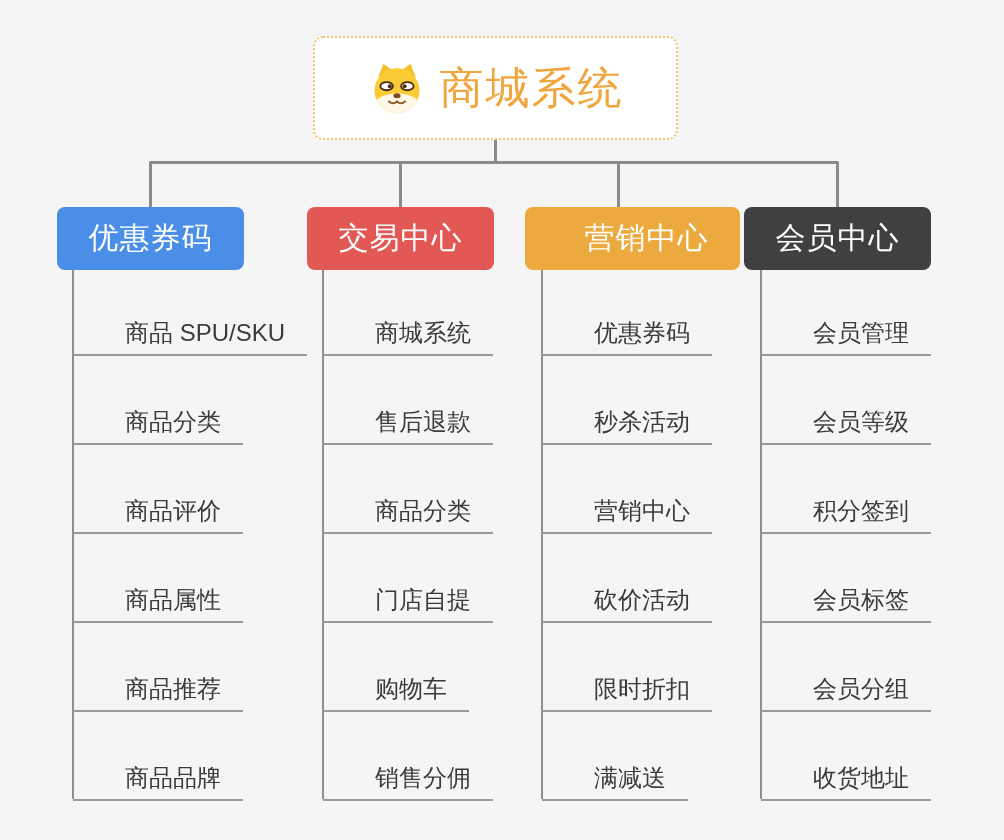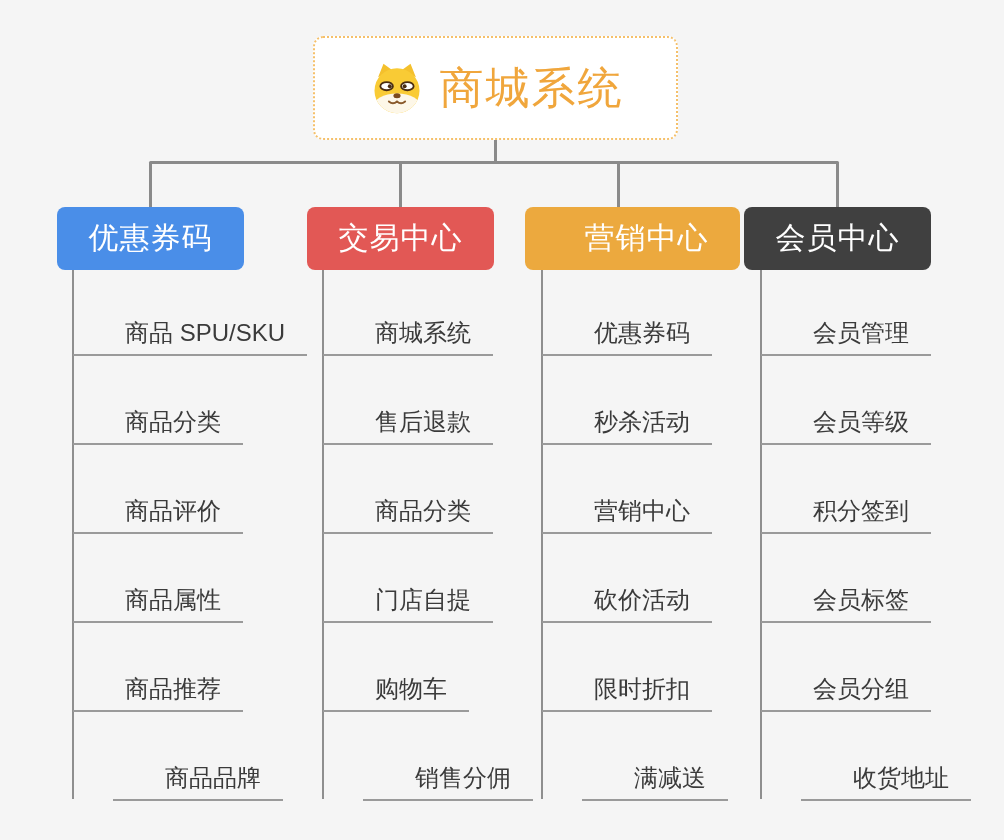--- a/index.html
+++ b/index.html
@@ -39,21 +39,21 @@
   .b4 { left:744px; background:#6cbe44; }
 
   
   .item {
     position:absolute; height:42px; line-height:42px;
     padding:0 22px 0 52px; border-bottom:2px solid #9a9a9a;
     font-size:24px; color:#3b3b3b; white-space:nowrap;
   }
   .col1 { left:73px; } .col2 { left:323px; } .col3 { left:542px; } .col4 { left:761px; }
   .r1 { top:312px; } .r2 { top:401px; } .r3 { top:490px; }
-  .r4 { top:579px; } .r5 { top:668px; } .r6 { top:757px;margin-left:40px; }
+  .r4 { top:579px; } .r5 { top:668px; } .r6 { top:757px; }
 
   .dog-svg { flex:0 0 auto; }
 </style>
 </head>
 <body>
 
 <div class="canvas" style="background-color: rgb(245, 245, 245);">
 
   <div class="conn root-drop" style="background-color: rgb(138, 138, 138);"></div>
   <div class="conn hbar" style="background-color: rgb(138, 138, 138);"></div>

